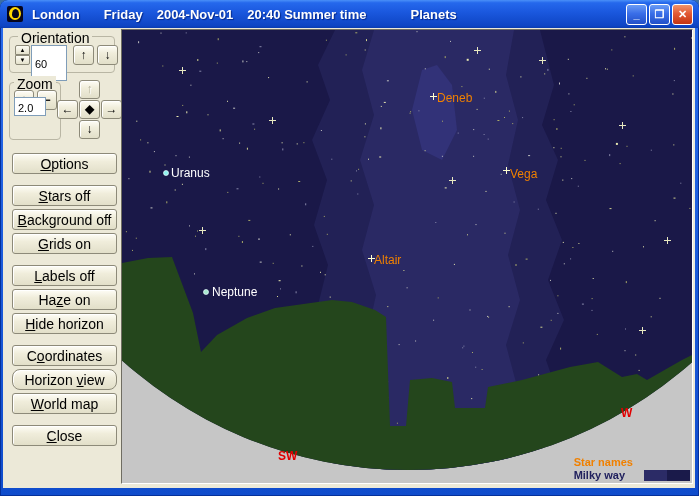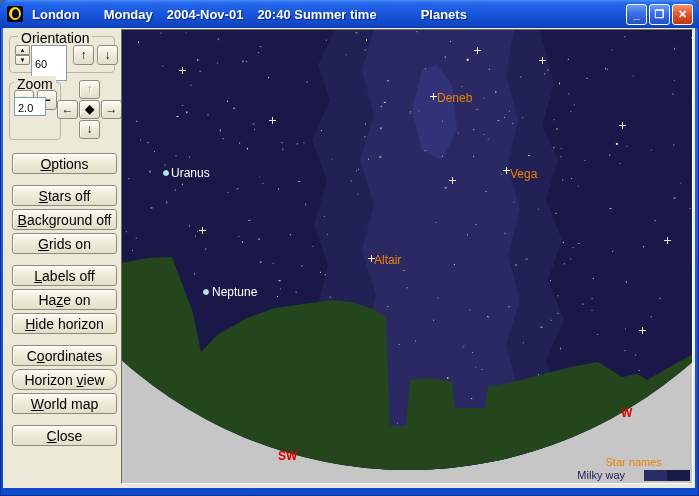--- a/index.html
+++ b/index.html
@@ -89,41 +89,41 @@
   
   .skywrap {
     position:absolute; left:118px; top:1px; width:572px; height:455px;
     border-top:1px solid #6f6d62; border-left:1px solid #6f6d62;
     border-right:1px solid #fff; border-bottom:1px solid #fff;
     background:#c6c6c6;
   }
   .skywrap svg { display:block; }
 
   .legend {
-    position:absolute; right:2px; bottom:1px; text-align:center; line-height:13px;
+    position:absolute; right:2px; bottom:1px; text-align:left; line-height:13px;font-weight:bold;
   }
   .legend .starnames { color:#f08000; font-size:11px; }
   .legend .mwrow { display:flex; align-items:center; justify-content:flex-end; gap:19px; }
   .legend .mwlabel { color:#21215e; font-size:11px; }
   .legend .swatch { display:flex; width:46px; height:11px; }
   .legend .swatch .c1 { width:23px; height:11px; background:#2b2b66; }
   .legend .swatch .c2 { width:23px; height:11px; background:#1a1a4a; }
 </style>
 </head>
 <body>
 
 <div class="window">
 
   <div class="titlebar">
     <div class="appicon">
       <div class="disc"></div>
       <div class="crescent"></div>
     </div>
     <span class="titletext t-loc">London</span>
-    <span class="titletext t-day">Monday</span>
+    <span class="titletext t-day">Friday</span>
     <span class="titletext t-date">2004-Nov-01</span>
     <span class="titletext t-time">20:40 Summer time</span>
     <span class="titletext t-view">Planets</span>
     <div class="winbtns">
       <div class="winbtn">_</div>
       <div class="winbtn">❐</div>
       <div class="winbtn close">✕</div>
     </div>
   </div>
 

